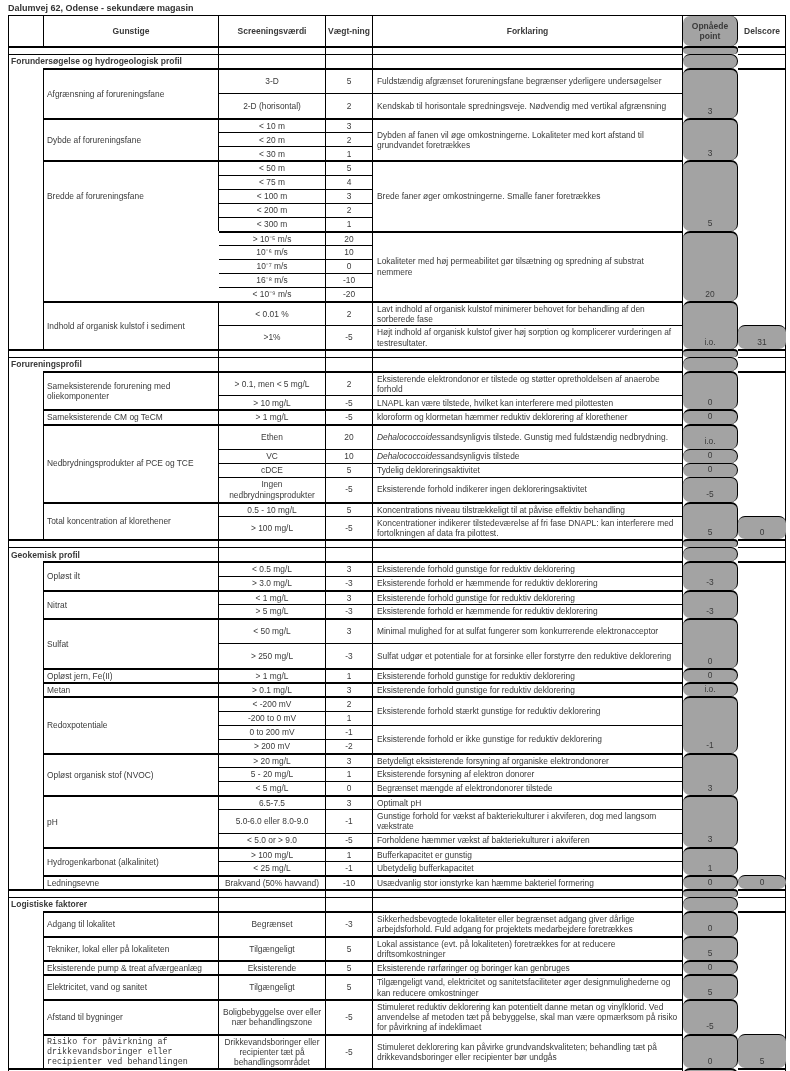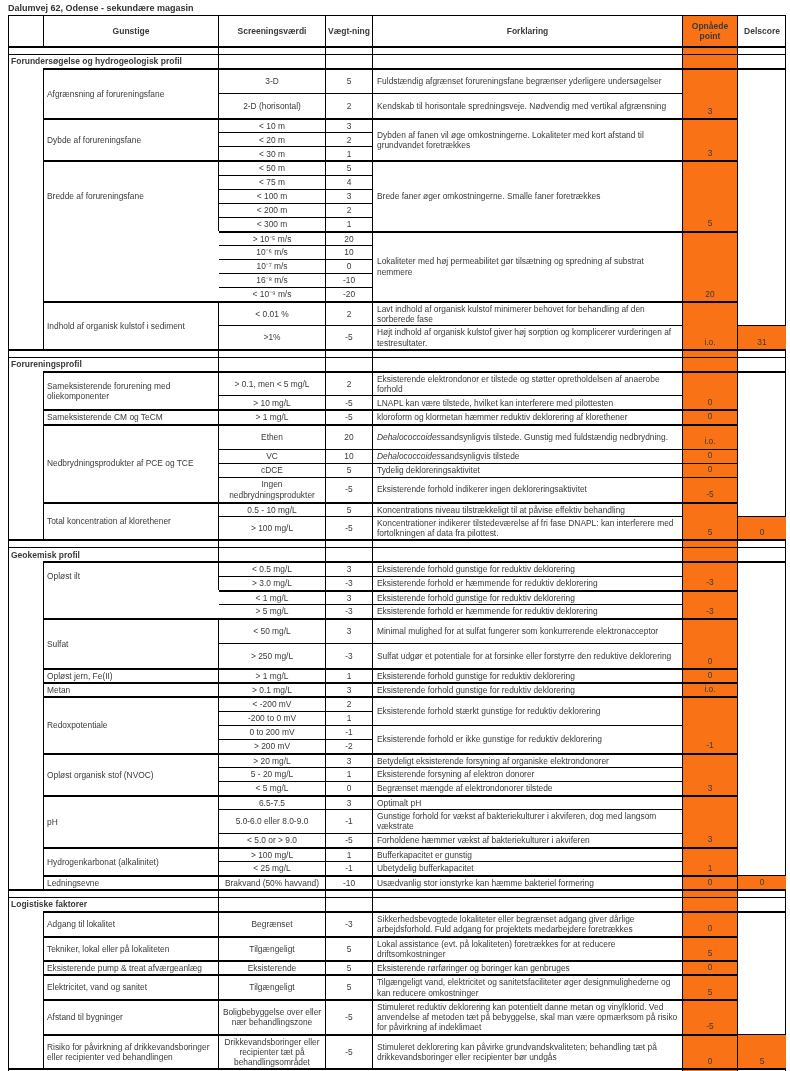--- a/index.html
+++ b/index.html
@@ -10,21 +10,21 @@
     margin-left:8px;width:778px;box-sizing:border-box;
     border:1px solid #000;
     display:grid;
     grid-template-columns:35px 175px 107px 47px 310px 55px 48px;
   }
   .c{box-sizing:border-box;border-right:1px solid #000;font-size:8.4px;line-height:1.22;overflow:hidden;}
   .c:last-of-type{}
   .noR{border-right:none;}
   .bt{border-top:1px solid #000;}
   .bt2{border-top:2px solid #000;}
-  .shade{background:#f97316;}
+  .shade{background:#a3a3a3;border-radius:7px;}
   .hd{min-height:30px;display:flex;align-items:center;justify-content:center;text-align:center;
       font-weight:bold;font-size:8.5px;}
   .sp{min-height:8px;}
   .ttl{min-height:14px;display:flex;align-items:center;font-weight:bold;font-size:8.5px;padding-left:2px;}
   .tfill{min-height:14px;}
   .param{display:flex;align-items:center;text-align:left;padding:1px 3px;}
   .val{min-height:14px;display:flex;align-items:center;justify-content:center;text-align:center;padding:1px 2px;}
   .expl{display:flex;align-items:center;text-align:left;padding:1px 4px;}
   .pts{display:flex;align-items:flex-end;justify-content:center;padding-bottom:2px;}
   .ds{display:flex;align-items:flex-end;justify-content:center;padding-bottom:2px;}
@@ -178,20 +178,21 @@
       <div class="c " style="grid-area: 34 / 1 / span 21 / span 1;"></div>
       <div class="c param bt2" style="grid-area: 34 / 2 / span 2 / span 1;">Opløst ilt</div>
       <div class="c val bt2" style="grid-area: 34 / 3 / span 1 / span 1;">&lt; 0.5 mg/L</div>
       <div class="c val bt2" style="grid-area: 34 / 4 / span 1 / span 1;">3</div>
       <div class="c expl bt2" style="grid-area: 34 / 5 / span 1 / span 1;">Eksisterende forhold gunstige for reduktiv deklorering</div>
       <div class="c bt2 noR" style="grid-area: 34 / 7 / span 1 / span 1;"></div>
       <div class="c val bt" style="grid-area: 35 / 3 / span 1 / span 1;">&gt; 3.0 mg/L</div>
       <div class="c val bt" style="grid-area: 35 / 4 / span 1 / span 1;">-3</div>
       <div class="c expl bt" style="grid-area: 35 / 5 / span 1 / span 1;">Eksisterende forhold er hæmmende for reduktiv deklorering</div>
       <div class="c pts shade bt2" style="grid-area: 34 / 6 / span 2 / span 1;">-3</div>
+      <div class="c param bt2" style="grid-area: 36 / 2 / span 2 / span 1;">Nitrat</div>
       <div class="c val bt2" style="grid-area: 36 / 3 / span 1 / span 1;">&lt; 1 mg/L</div>
       <div class="c val bt2" style="grid-area: 36 / 4 / span 1 / span 1;">3</div>
       <div class="c expl bt2" style="grid-area: 36 / 5 / span 1 / span 1;">Eksisterende forhold gunstige for reduktiv deklorering</div>
       <div class="c val bt" style="grid-area: 37 / 3 / span 1 / span 1;">&gt; 5 mg/L</div>
       <div class="c val bt" style="grid-area: 37 / 4 / span 1 / span 1;">-3</div>
       <div class="c expl bt" style="grid-area: 37 / 5 / span 1 / span 1;">Eksisterende forhold er hæmmende for reduktiv deklorering</div>
       <div class="c pts shade bt2" style="grid-area: 36 / 6 / span 2 / span 1;">-3</div>
       <div class="c param bt2" style="grid-area: 38 / 2 / span 2 / span 1;">Sulfat</div>
       <div class="c val bt2" style="grid-area: 38 / 3 / span 1 / span 1; min-height: 25px;">&lt; 50 mg/L</div>
       <div class="c val bt2" style="grid-area: 38 / 4 / span 1 / span 1;">3</div>
@@ -290,21 +291,21 @@
       <div class="c param bt2" style="grid-area: 60 / 2 / span 1 / span 1;">Elektricitet, vand og sanitet</div>
       <div class="c val bt2" style="grid-area: 60 / 3 / span 1 / span 1;">Tilgængeligt</div>
       <div class="c val bt2" style="grid-area: 60 / 4 / span 1 / span 1;">5</div>
       <div class="c expl bt2" style="grid-area: 60 / 5 / span 1 / span 1;">Tilgængeligt vand, elektricitet og sanitetsfaciliteter øger designmulighederne og kan reducere omkostninger</div>
       <div class="c pts shade bt2" style="grid-area: 60 / 6 / span 1 / span 1;">5</div>
       <div class="c param bt2" style="grid-area: 61 / 2 / span 1 / span 1;">Afstand til bygninger</div>
       <div class="c val bt2" style="grid-area: 61 / 3 / span 1 / span 1;">Boligbebyggelse over eller nær behandlingszone</div>
       <div class="c val bt2" style="grid-area: 61 / 4 / span 1 / span 1;">-5</div>
       <div class="c expl bt2" style="grid-area: 61 / 5 / span 1 / span 1;">Stimuleret reduktiv deklorering kan potentielt danne metan og vinylklorid. Ved anvendelse af metoden tæt på bebyggelse, skal man være opmærksom på risiko for påvirkning af indeklimaet</div>
       <div class="c pts shade bt2" style="grid-area: 61 / 6 / span 1 / span 1;">-5</div>
-      <div class="c param bt2" style="grid-area: 62 / 2 / span 1 / span 1;">Risiko for påvirkning af drikkevandsboringer eller recipienter ved behandlingen</div>
+      <div class="c param bt2" style="grid-area: 62 / 2 / span 1 / span 1; font-family: Liberation Mono, monospace;">Risiko for påvirkning af drikkevandsboringer eller recipienter ved behandlingen</div>
       <div class="c val bt2" style="grid-area: 62 / 3 / span 1 / span 1;">Drikkevandsboringer eller recipienter tæt på behandlingsområdet</div>
       <div class="c val bt2" style="grid-area: 62 / 4 / span 1 / span 1;">-5</div>
       <div class="c expl bt2" style="grid-area: 62 / 5 / span 1 / span 1;">Stimuleret deklorering kan påvirke grundvandskvaliteten; behandling tæt på drikkevandsboringer eller recipienter bør undgås</div>
       <div class="c ds shade bt noR" style="grid-area: 62 / 7 / span 1 / span 1;">5</div>
       <div class="c pts shade bt2" style="grid-area: 62 / 6 / span 1 / span 1;">0</div>
       <div class="c scoreRow bt2" style="grid-area: 63 / 1 / span 1 / span 5;">Score</div>
       <div class="c scoreVal shade bt2" style="grid-area: 63 / 6 / span 1 / span 1;">36</div>
       <div class="c bt2 noR" style="grid-area: 63 / 7 / span 1 / span 1;"></div>
     </div>
 </div>

